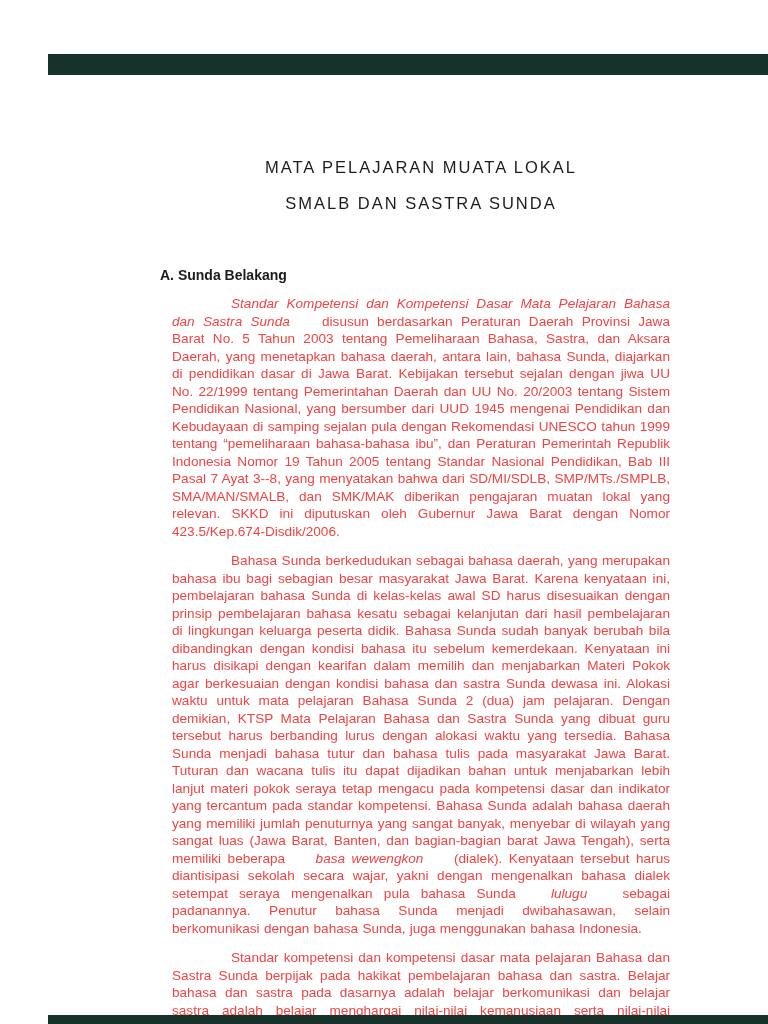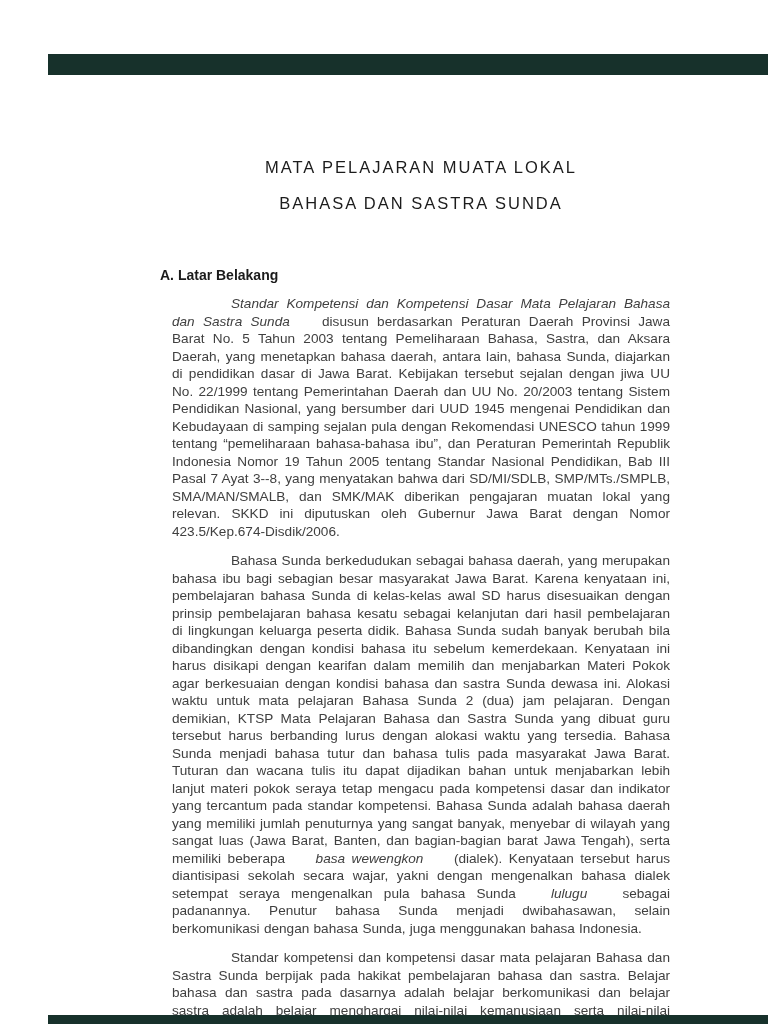--- a/index.html
+++ b/index.html
@@ -47,40 +47,40 @@
     font-size: 14px;
     color: #1b1b1b;
     margin-top: 52px;
     margin-bottom: 3px;
   }
   .body-text .para {
     text-align: justify;
     font-size: 13.6px;
     line-height: 17.5px;
     text-indent: 47px;
-    color: #404040;
+    color: #ef4444;
     word-spacing: 0.5px;
   }
   .body-text .para em { font-style: italic; }
 </style>
 </head>
 <body>
 
 <div class="canvas">
 
   <div class="letterbox top"></div>
 
   <div class="page">
 
     <h1 class="title">
       <span class="tline">MATA PELAJARAN MUATA LOKAL</span>
-      <span class="tline">BAHASA DAN SASTRA SUNDA</span>
+      <span class="tline">SMALB DAN SASTRA SUNDA</span>
     </h1>
 
-    <div class="heading">A. Latar Belakang</div>
+    <div class="heading">A. Sunda Belakang</div>
 
     <div class="body-text">
         <p class="para"><em>Standar Kompetensi dan Kompetensi Dasar Mata Pelajaran Bahasa dan Sastra Sunda</em><span> disusun berdasarkan Peraturan Daerah Provinsi Jawa Barat No. 5 Tahun 2003 tentang Pemeliharaan Bahasa, Sastra, dan Aksara Daerah, yang menetapkan bahasa daerah, antara lain, bahasa Sunda, diajarkan di pendidikan dasar di Jawa Barat. Kebijakan tersebut sejalan dengan jiwa UU No. 22/1999 tentang Pemerintahan Daerah dan UU No. 20/2003 tentang Sistem Pendidikan Nasional, yang bersumber dari UUD 1945 mengenai Pendidikan dan Kebudayaan di samping sejalan pula dengan Rekomendasi UNESCO tahun 1999 tentang “pemeliharaan bahasa-bahasa ibu”, dan Peraturan Pemerintah Republik Indonesia Nomor 19 Tahun 2005 tentang Standar Nasional Pendidikan, Bab III Pasal 7 Ayat 3--8, yang menyatakan bahwa dari SD/MI/SDLB, SMP/MTs./SMPLB, SMA/MAN/SMALB, dan SMK/MAK diberikan pengajaran muatan lokal yang relevan. SKKD ini diputuskan oleh Gubernur Jawa Barat dengan Nomor 423.5/Kep.674-Disdik/2006.</span></p>
         <p class="para"><span>Bahasa Sunda berkedudukan sebagai bahasa daerah, yang merupakan bahasa ibu bagi sebagian besar masyarakat Jawa Barat. Karena kenyataan ini, pembelajaran bahasa Sunda di kelas-kelas awal SD harus disesuaikan dengan prinsip pembelajaran bahasa kesatu sebagai kelanjutan dari hasil pembelajaran di lingkungan keluarga peserta didik. Bahasa Sunda sudah banyak berubah bila dibandingkan dengan kondisi bahasa itu sebelum kemerdekaan. Kenyataan ini harus disikapi dengan kearifan dalam memilih dan menjabarkan Materi Pokok agar berkesuaian dengan kondisi bahasa dan sastra Sunda dewasa ini. Alokasi waktu untuk mata pelajaran Bahasa Sunda 2 (dua) jam pelajaran. Dengan demikian, KTSP Mata Pelajaran Bahasa dan Sastra Sunda yang dibuat guru tersebut harus berbanding lurus dengan alokasi waktu yang tersedia. Bahasa Sunda menjadi bahasa tutur dan bahasa tulis pada masyarakat Jawa Barat. Tuturan dan wacana tulis itu dapat dijadikan bahan untuk menjabarkan lebih lanjut materi pokok seraya tetap mengacu pada kompetensi dasar dan indikator yang tercantum pada standar kompetensi. Bahasa Sunda adalah bahasa daerah yang memiliki jumlah penuturnya yang sangat banyak, menyebar di wilayah yang sangat luas (Jawa Barat, Banten, dan bagian-bagian barat Jawa Tengah), serta memiliki beberapa </span><em>basa wewengkon</em><span> (dialek). Kenyataan tersebut harus diantisipasi sekolah secara wajar, yakni dengan mengenalkan bahasa dialek setempat seraya mengenalkan pula bahasa Sunda </span><em>lulugu</em><span> sebagai padanannya. Penutur bahasa Sunda menjadi dwibahasawan, selain berkomunikasi dengan bahasa Sunda, juga menggunakan bahasa Indonesia.</span></p>
         <p class="para"><span>Standar kompetensi dan kompetensi dasar mata pelajaran Bahasa dan Sastra Sunda berpijak pada hakikat pembelajaran bahasa dan sastra. Belajar bahasa dan sastra pada dasarnya adalah belajar berkomunikasi dan belajar sastra adalah belajar menghargai nilai-nilai kemanusiaan serta nilai-nilai kehidupan. Oleh</span></p>
       </div>
 
   </div>
 
   <div class="letterbox bottom"></div>

